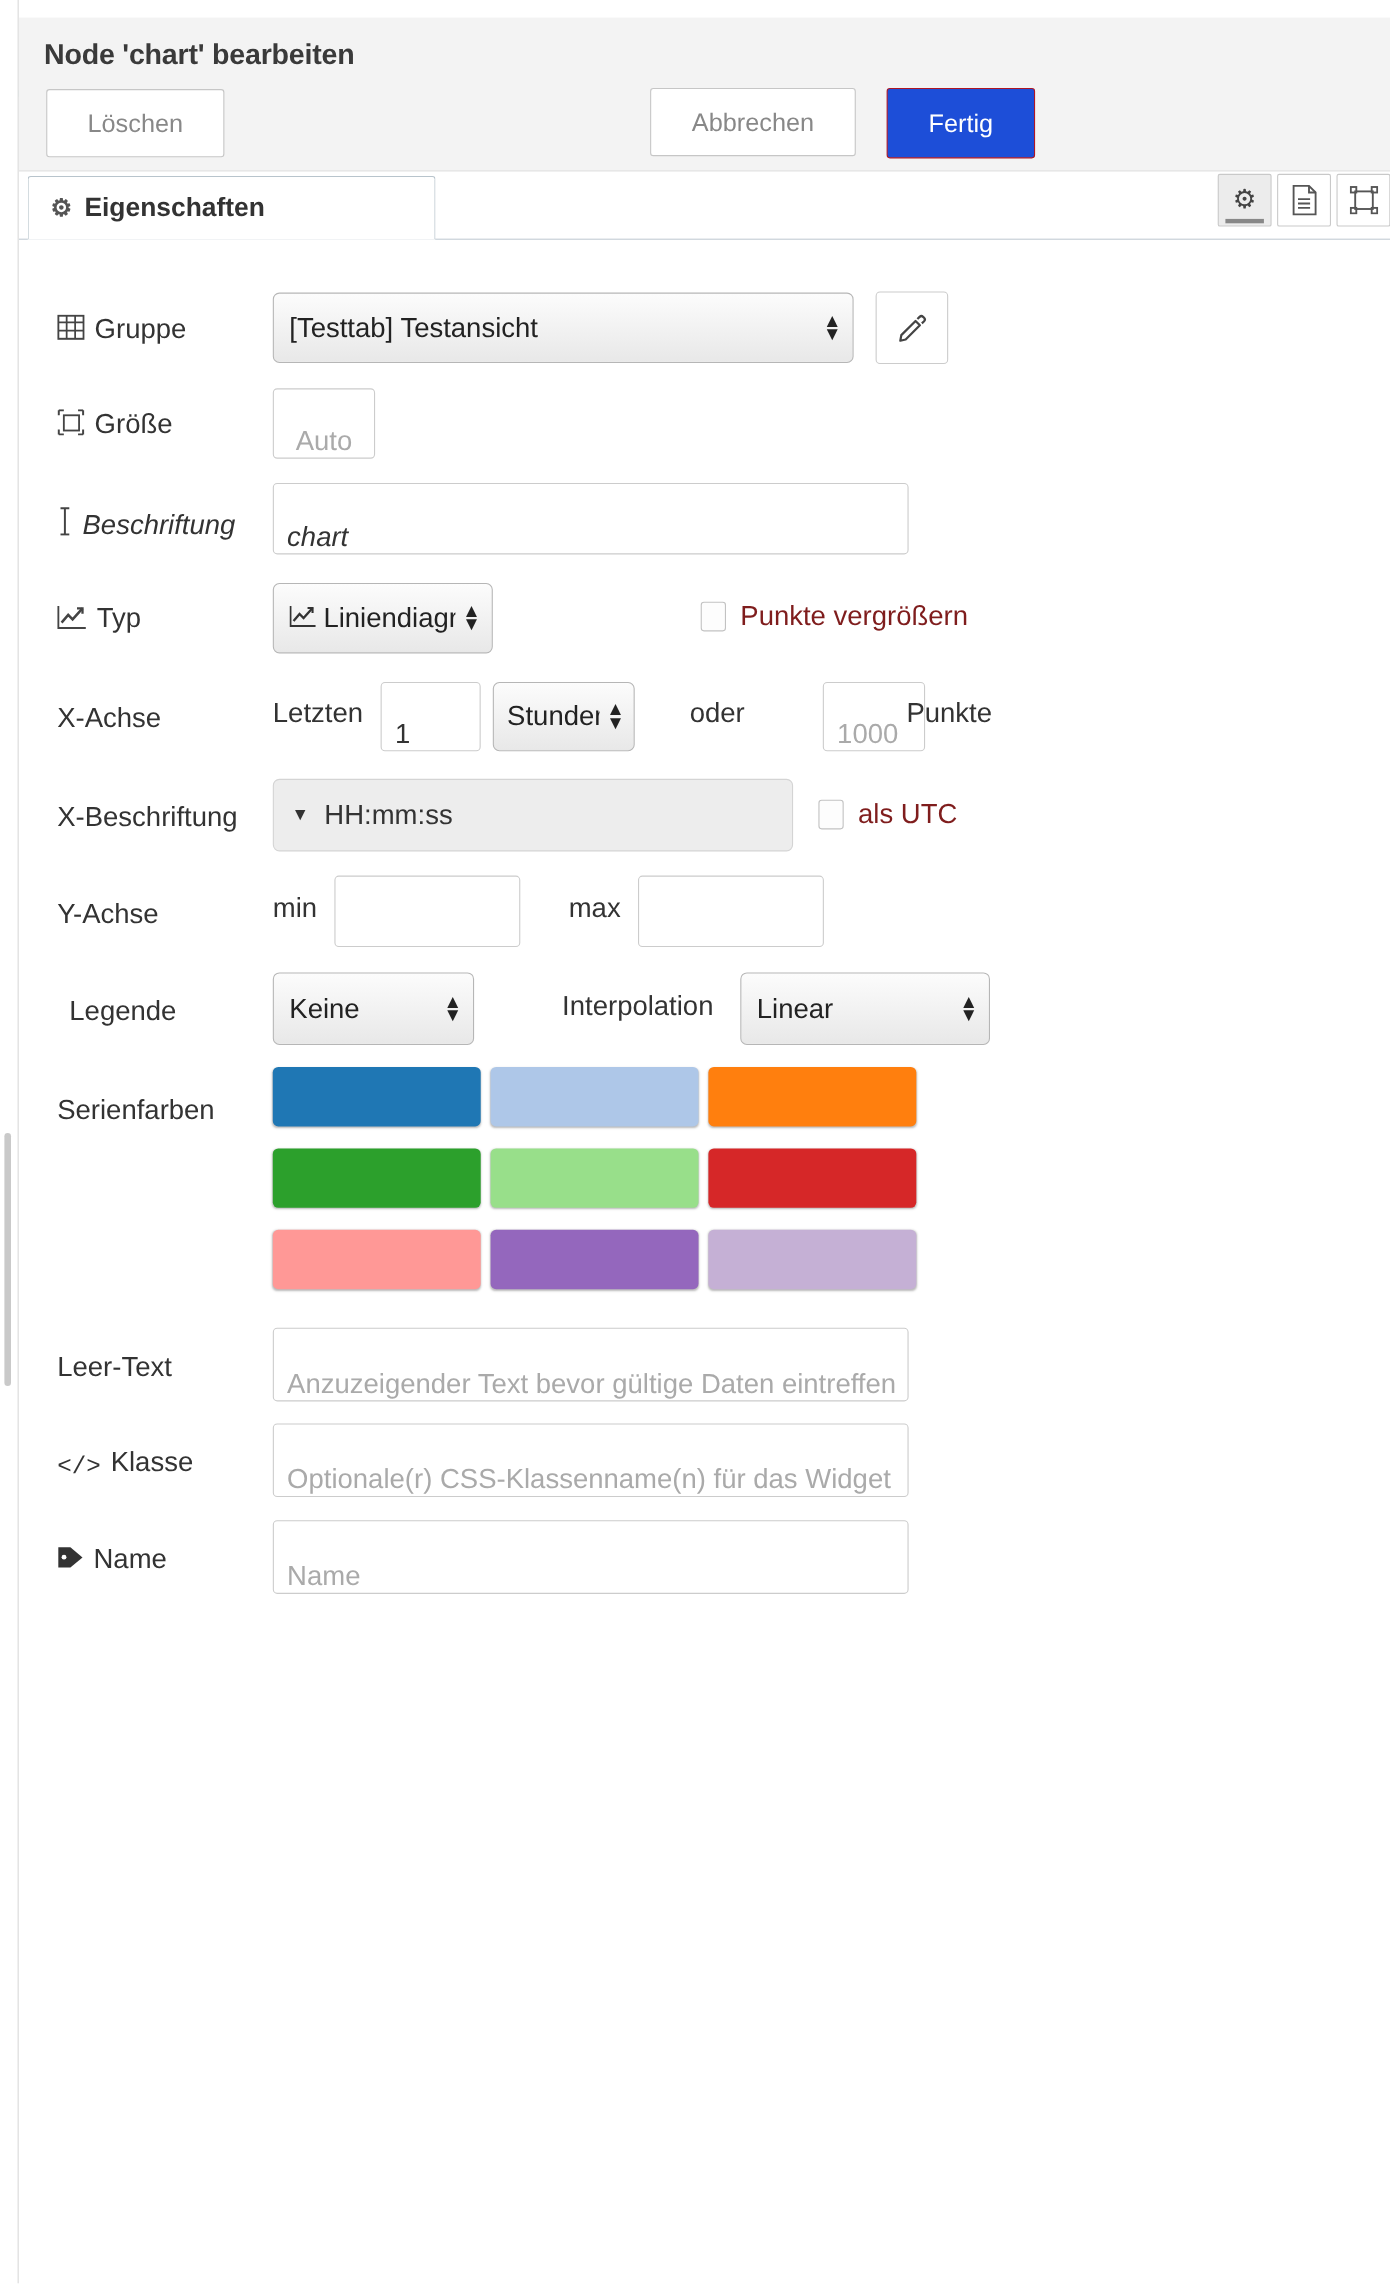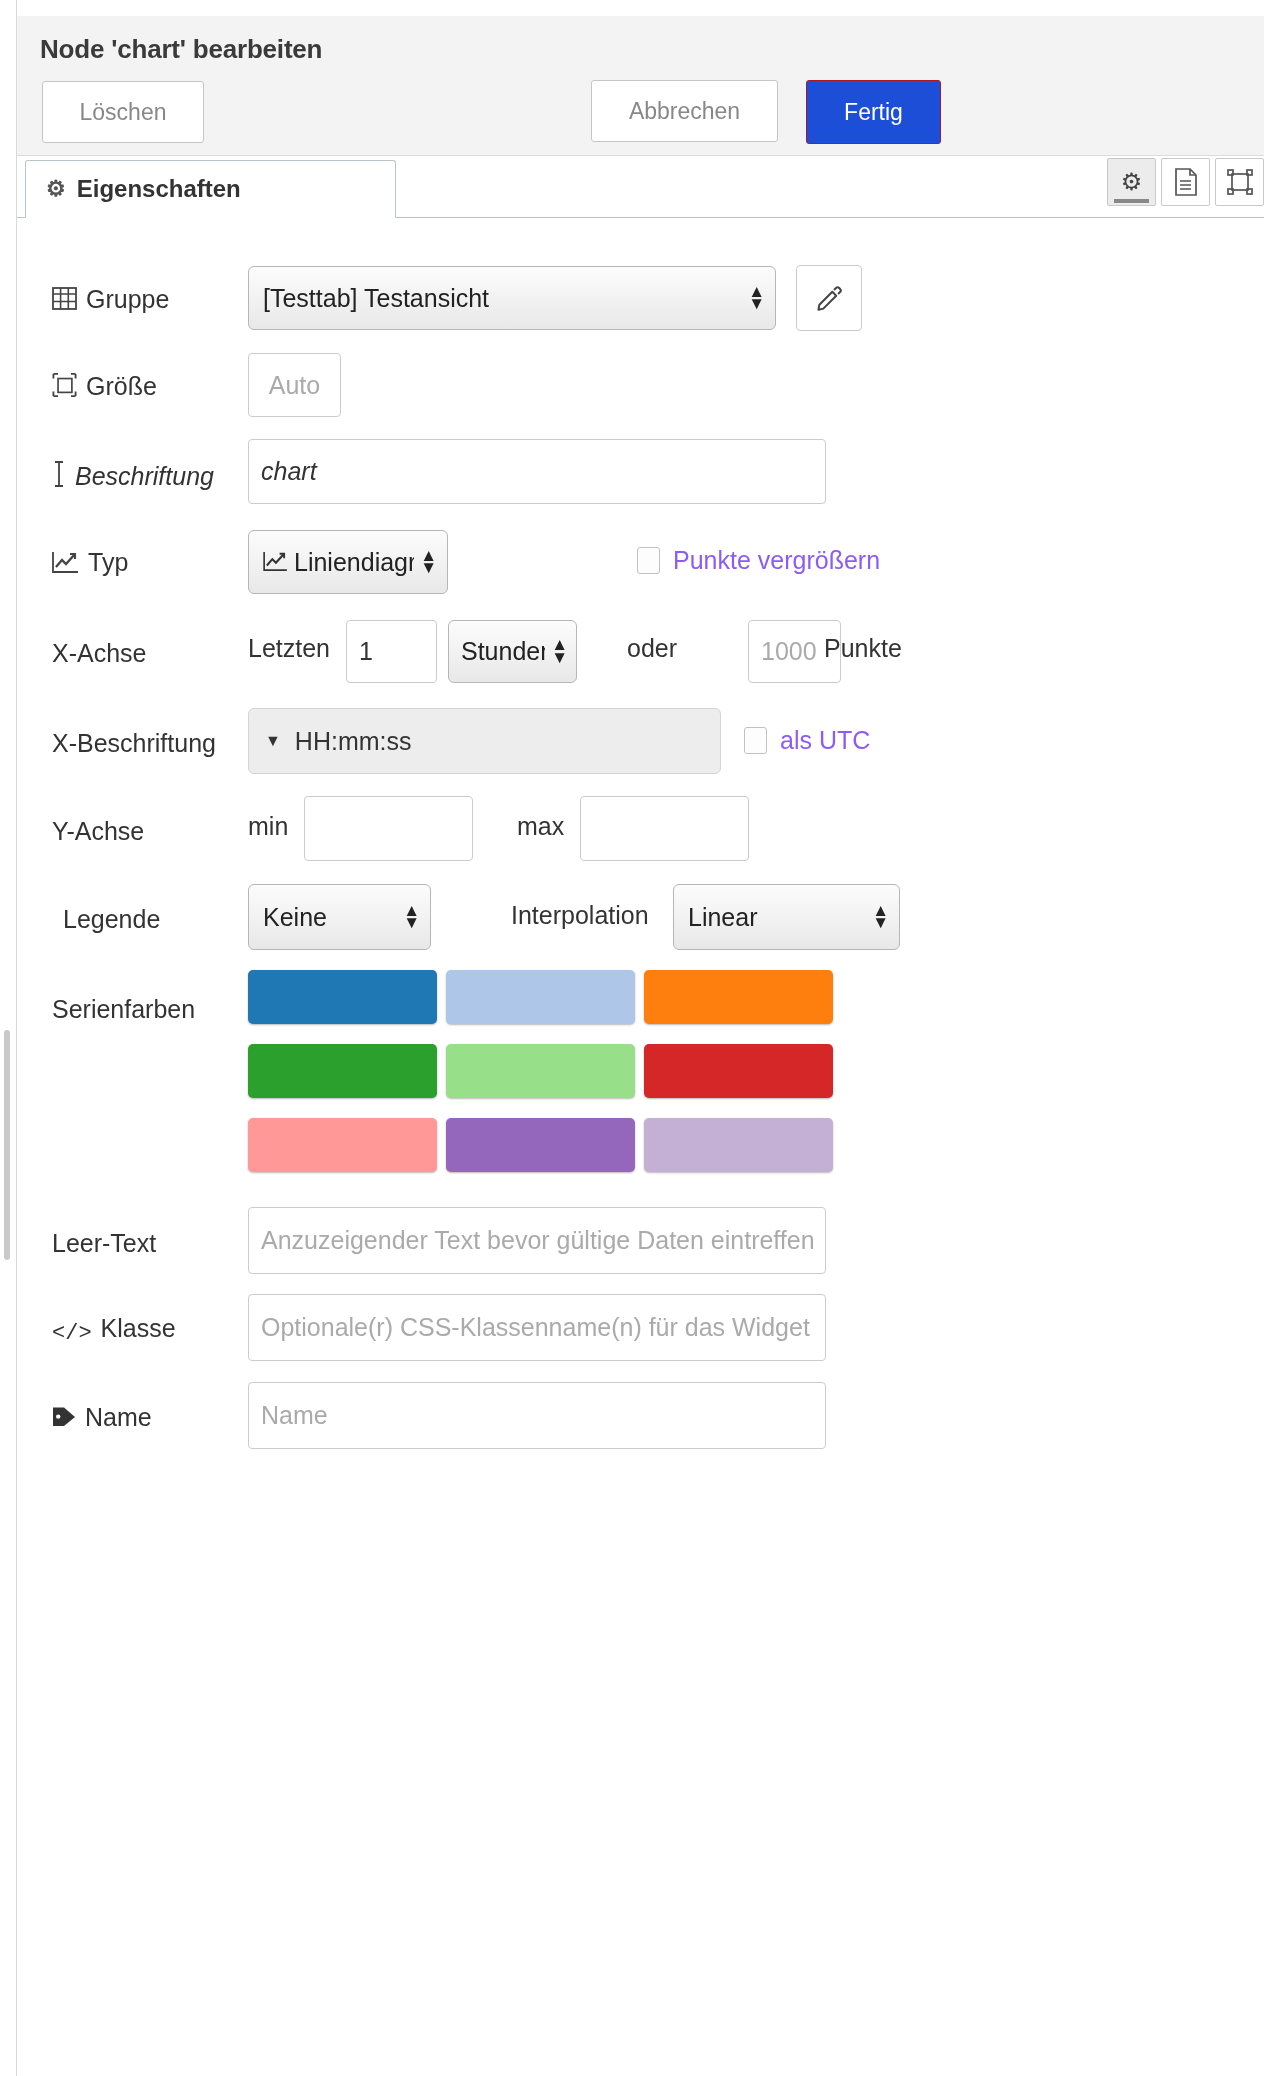--- a/index.html
+++ b/index.html
@@ -105,21 +105,21 @@
   }
   .lbl {
     font-size: 25px; color: #333333; white-space: nowrap;
   }
   .lbl .ic { display: inline-block; vertical-align: -2px; margin-right: 9px; }
 
   
   .txt {
     border: 1px solid #cccccc; border-radius: 4px; background: #ffffff;
     font-size: 25px; color: #333333;
-    display: flex; align-items: center; padding: 0 12px;
+    display: flex; align-items: flex-end; padding: 0 12px;
     font-family: "Liberation Sans", sans-serif;
   }
   .txt.ph { color: #aaaaaa; }
   .txt .ph-in { color: #aaaaaa; }
   .sel {
     border: 1px solid #b6b6b6; border-radius: 6px;
     background: linear-gradient(#fcfcfc, #e8e8e8);
     font-size: 25px; color: #222222;
     display: flex; align-items: center; padding: 0 10px 0 14px;
     position: relative; cursor: pointer; overflow: hidden;
@@ -136,21 +136,21 @@
     font-size: 25px; color: #333333;
     display: flex; align-items: center; gap: 14px; padding: 0 16px;
     cursor: pointer;
   }
   .caret-down { font-size: 16px; color: #333; }
 
   .chk {
     width: 23px; height: 27px; border: 1px solid #c2c2c2; border-radius: 3px;
     background: #fdfdfd; cursor: pointer; flex: 0 0 auto;
   }
-  .chk-lbl { font-size: 25px; color: #8b5cf6; margin-left: 13px; }
+  .chk-lbl { font-size: 25px; color: #7f1d1d; margin-left: 13px; }
 
   .swatch {
     width: 189px; height: 54px; border-radius: 5px;
     box-shadow: 0 1px 2px rgba(0,0,0,.28);
     cursor: pointer;
   }
   .swrow { display: flex; gap: 9px; }
 
   .pencil-btn {
     width: 66px; height: 66px; border: 1px solid #cccccc; border-radius: 4px;

